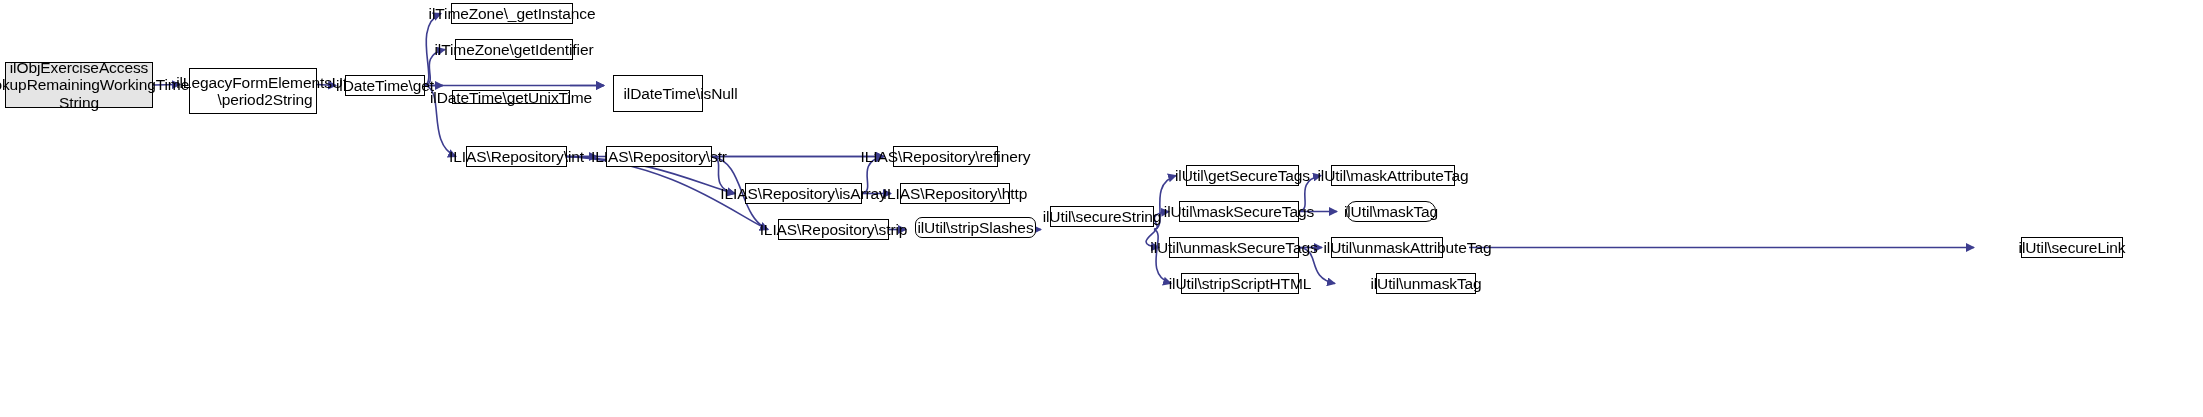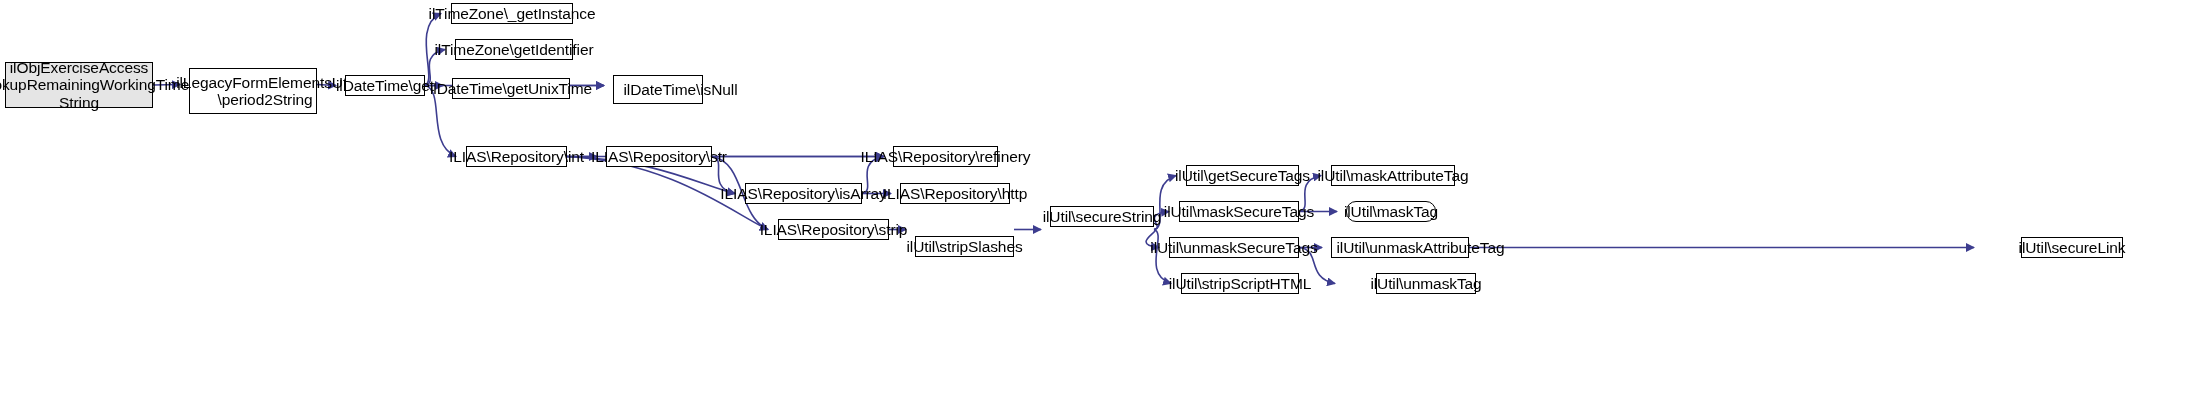--- a/index.html
+++ b/index.html
@@ -88,32 +88,32 @@
       <path d="M1469,247.5 L1974,247.5" fill="none" stroke="#3d3d8f" stroke-width="1.6" marker-end="url(#arrow)"></path>
     </svg>
 <div class="node root multiline" style="left: 5px; top: 62px; width: 148px; height: 46px;">ilObjExerciseAccess
 \_lookupRemainingWorkingTime
 String</div>
     <div class="node multiline" style="left: 189px; top: 68px; width: 128px; height: 46px; padding-left: 24px;">ilLegacyFormElementsUtil
 \period2String</div>
     <div class="node" style="left: 345px; top: 75px; width: 80px; height: 21px;">ilDateTime\get</div>
     <div class="node" style="left: 451px; top: 3px; width: 122px; height: 21px;">ilTimeZone\_getInstance</div>
     <div class="node" style="left: 455px; top: 39px; width: 118px; height: 21px;">ilTimeZone\getIdentifier</div>
-    <div class="node" style="left: 452px; top: 78px; width: 118px; height: 21px;">ilDateTime\getUnixTime</div>
-    <div class="node" style="left: 613px; top: 75px; width: 90px; height: 29px; padding-left: 45px;">ilDateTime\isNull</div>
+    <div class="node" style="left: 452px; top: 90px; width: 118px; height: 14px;">ilDateTime\getUnixTime</div>
+    <div class="node" style="left: 613px; top: 75px; width: 90px; height: 37px; padding-left: 45px;">ilDateTime\isNull</div>
     <div class="node" style="left: 466px; top: 146px; width: 101px; height: 21px;">ILIAS\Repository\int</div>
     <div class="node" style="left: 606px; top: 146px; width: 106px; height: 21px;">ILIAS\Repository\str</div>
     <div class="node" style="left: 893px; top: 146px; width: 105px; height: 21px;">ILIAS\Repository\refinery</div>
     <div class="node" style="left: 745px; top: 183px; width: 117px; height: 21px;">ILIAS\Repository\isArray</div>
     <div class="node" style="left: 900px; top: 183px; width: 110px; height: 21px;">ILIAS\Repository\http</div>
     <div class="node" style="left: 778px; top: 219px; width: 111px; height: 21px;">ILIAS\Repository\strip</div>
-    <div class="node" style="left: 915px; top: 236px; width: 99px; height: 21px;">ilUtil\stripSlashes</div>
+    <div class="node" style="left: 915px; top: 217px; width: 121px; height: 21px; border-radius: 7px;">ilUtil\stripSlashes</div>
     <div class="node" style="left: 1050px; top: 206px; width: 104px; height: 21px;">ilUtil\secureString</div>
     <div class="node" style="left: 1186px; top: 165px; width: 113px; height: 21px;">ilUtil\getSecureTags</div>
     <div class="node" style="left: 1179px; top: 201px; width: 120px; height: 21px;">ilUtil\maskSecureTags</div>
     <div class="node" style="left: 1169px; top: 237px; width: 130px; height: 21px;">ilUtil\unmaskSecureTags</div>
     <div class="node" style="left: 1181px; top: 273px; width: 118px; height: 21px;">ilUtil\stripScriptHTML</div>
     <div class="node" style="left: 1331px; top: 165px; width: 124px; height: 21px;">ilUtil\maskAttributeTag</div>
     <div class="node" style="left: 1346px; top: 201px; width: 90px; height: 21px; border-radius: 10px;">ilUtil\maskTag</div>
-    <div class="node" style="left: 1331px; top: 237px; width: 138px; height: 21px; padding-left: 41px;">ilUtil\unmaskAttributeTag</div>
+    <div class="node" style="left: 1331px; top: 237px; width: 112px; height: 21px; padding-left: 41px;">ilUtil\unmaskAttributeTag</div>
     <div class="node" style="left: 1345px; top: 273px; width: 100px; height: 21px; margin-left: 31px;">ilUtil\unmaskTag</div>
     <div class="node" style="left: 1983px; top: 237px; width: 102px; height: 21px; margin-left: 38px;">ilUtil\secureLink</div>
   </div>
 
 </body></html>

